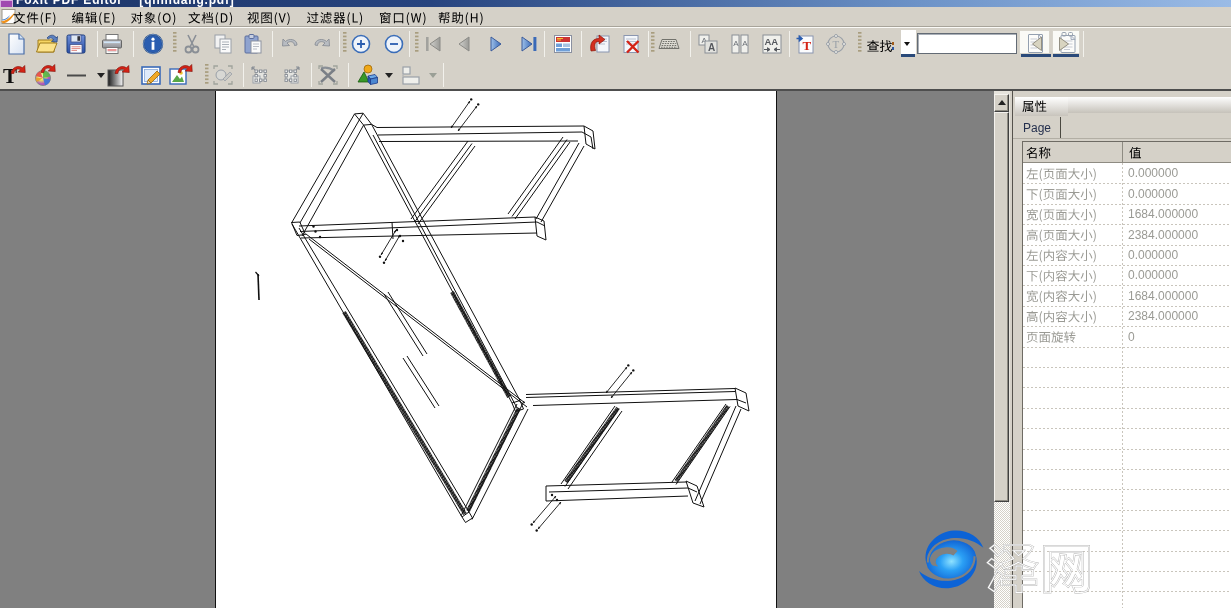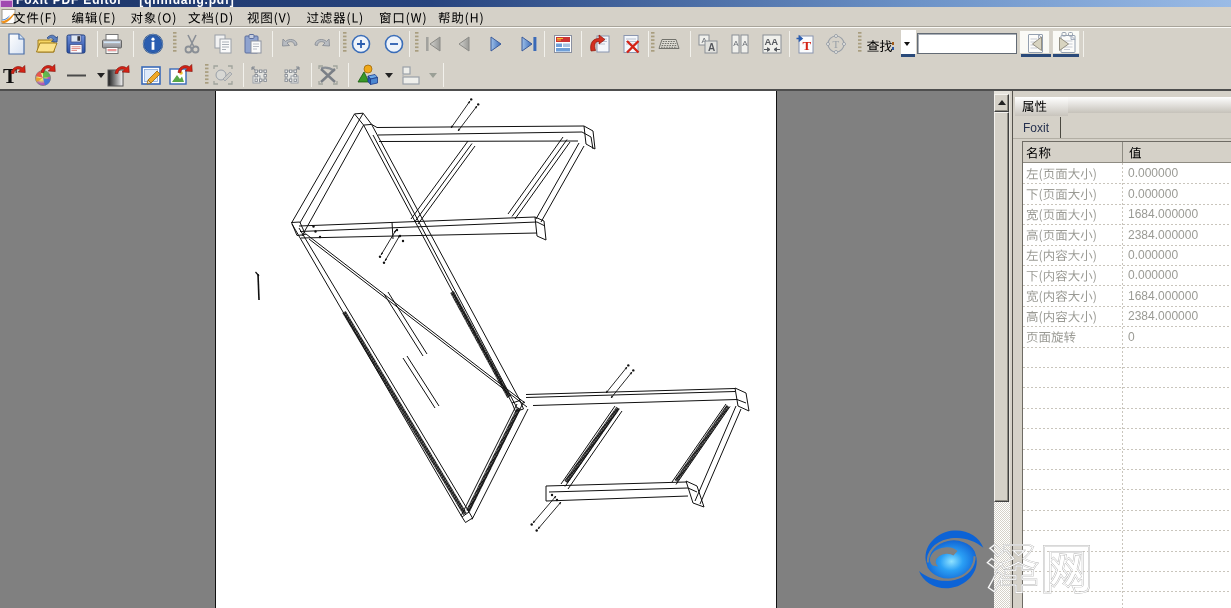--- a/index.html
+++ b/index.html
@@ -397,21 +397,21 @@
   </svg>
 <div class="abs" style="left:994px;top:94px;width:15px;height:18px;background:#d5d1c8;border:1px solid #404040;border-top-color:#f4f2ee;border-left-color:#f4f2ee;box-shadow:inset -1px -1px 0 #8e8b82"></div>
 <div class="abs" style="left:998px;top:100px;width:0;height:0;border-left:4px solid transparent;border-right:4px solid transparent;border-bottom:5px solid #222"></div>
 <div class="abs" style="left:994px;top:112px;width:15px;height:390px;background:#d5d1c8;border:1px solid #404040;border-top-color:#f4f2ee;border-left-color:#f4f2ee;box-shadow:inset -1px -1px 0 #8e8b82"></div>
 <div class="abs" style="left:1010px;top:91px;width:3px;height:517px;background:#d5d1c8;border-right:1px solid #55524c"></div>
 <div class="abs" style="left:1013px;top:91px;width:218px;height:517px;background:#d5d1c8"></div>
 <div class="abs" style="left:1015px;top:97px;width:216px;height:16px;background:linear-gradient(#fdfdfd,#c6c2ba)"></div>
 <div class="abs" style="left:1015px;top:97px;width:53px;height:19px;background:linear-gradient(#ffffff,#c8c4bc)"></div>
 <div class="abs" style="left:1059.5px;top:117px;width:1.5px;height:21px;background:#4a4840"></div>
 <div class="abs" style="left:1013px;top:138px;width:218px;height:1px;background:#b2aea4"></div>
-<div class="abs" style="left:1023px;top:120.5px;font-size:12px;color:#25304e">Foxit</div>
+<div class="abs" style="left:1023px;top:120.5px;font-size:12px;color:#25304e">Page</div>
 <div class="abs" style="left:1022px;top:141px;width:209px;height:467px;background:#fff;border-left:1px solid #6e6b64;border-top:1px solid #6e6b64"></div>
 <div class="abs" style="left:1023px;top:142px;width:208px;height:21px;background:#d5d1c8;border-bottom:1px solid #8e8b82"></div>
 <div class="abs" style="left:1122px;top:142px;width:1px;height:21px;background:#8e8b82"></div>
 <div class="abs" style="left:1023px;top:183px;width:208px;height:1px;background:repeating-linear-gradient(90deg,#c9c5bc 0 2px,#fff 2px 4px)"></div>
 <div class="abs" style="left:1023px;top:204px;width:208px;height:1px;background:repeating-linear-gradient(90deg,#c9c5bc 0 2px,#fff 2px 4px)"></div>
 <div class="abs" style="left:1023px;top:224px;width:208px;height:1px;background:repeating-linear-gradient(90deg,#c9c5bc 0 2px,#fff 2px 4px)"></div>
 <div class="abs" style="left:1023px;top:245px;width:208px;height:1px;background:repeating-linear-gradient(90deg,#c9c5bc 0 2px,#fff 2px 4px)"></div>
 <div class="abs" style="left:1023px;top:265px;width:208px;height:1px;background:repeating-linear-gradient(90deg,#c9c5bc 0 2px,#fff 2px 4px)"></div>
 <div class="abs" style="left:1023px;top:285px;width:208px;height:1px;background:repeating-linear-gradient(90deg,#c9c5bc 0 2px,#fff 2px 4px)"></div>
 <div class="abs" style="left:1023px;top:306px;width:208px;height:1px;background:repeating-linear-gradient(90deg,#c9c5bc 0 2px,#fff 2px 4px)"></div>

